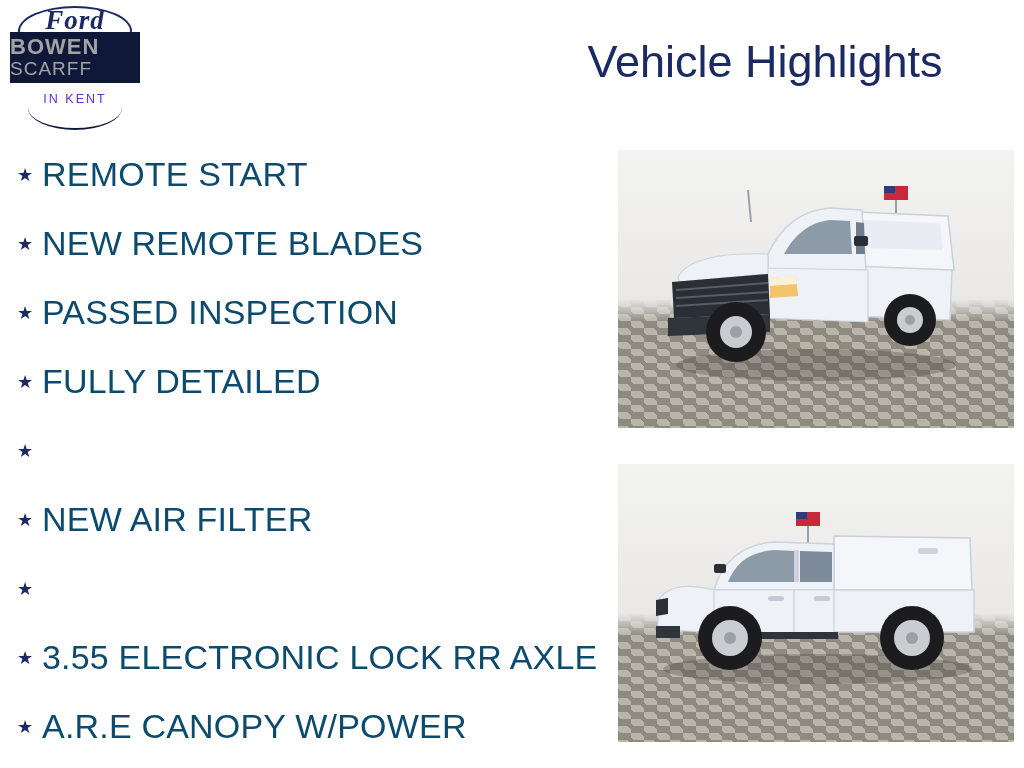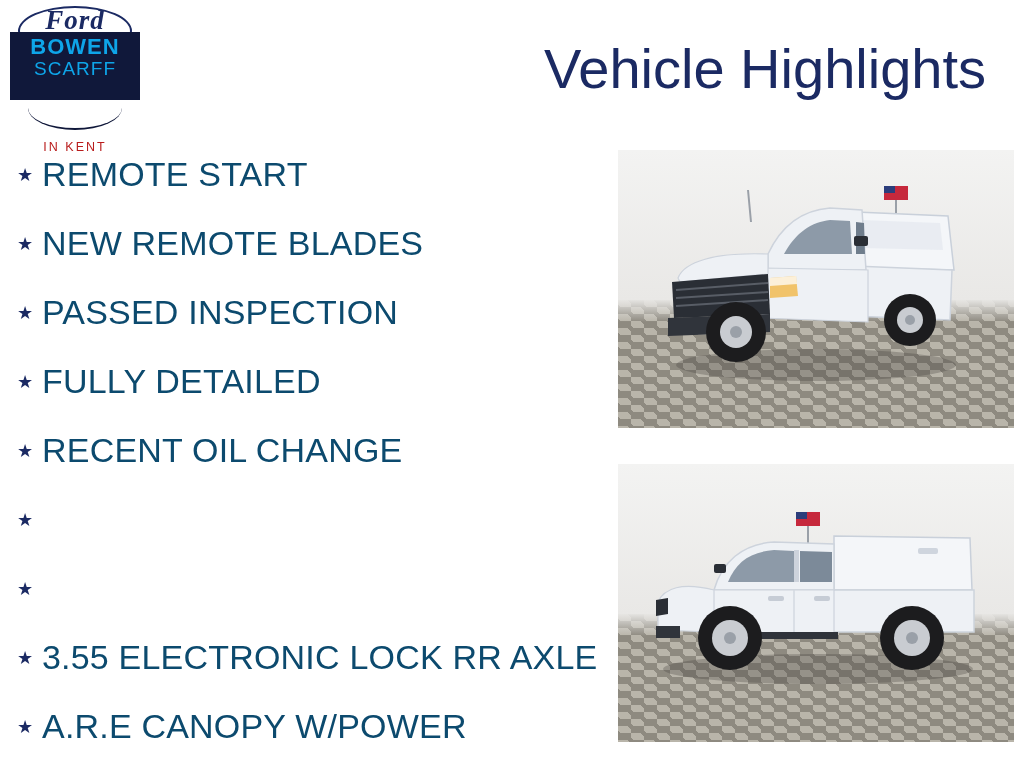--- a/index.html
+++ b/index.html
@@ -46,23 +46,22 @@
     letter-spacing: 1px;
     line-height: 1;
     transform: translateY(-1px);
   }
   .logo-bar {
     position: absolute;
     left: 0px;
     top: 26px;
     width: 130px;
     background: #10183a;
-    color: #0ea5e9;
-    text-align: center;
-    padding: 3px 0 21px 0;
+    color: #a3a3a3;
+    padding: 3px 0 4px 0;
   }
   .logo-bar .l1 {
     font-weight: bold;
     font-size: 22px;
     letter-spacing: 1px;
     line-height: 1.08;
   }
   .logo-bar .l2 {
     font-weight: normal;
     font-size: 19px;
@@ -70,41 +69,40 @@
     line-height: 1.08;
   }
   .logo-kent {
     position: absolute;
     left: 0px;
     top: 86px;
     width: 130px;
     text-align: center;
     font-size: 12.5px;
     letter-spacing: 2px;
-    color: #b91c1c;
-    margin-top: 48px;
+    color: #6d28d9;
   }
   .logo-swoosh {
     position: absolute;
     left: 18px;
     top: 102px;
     width: 94px;
     height: 20px;
     border-bottom: 2px solid #10183a;
     border-radius: 0 0 50% 50% / 0 0 100% 100%;
   }
 
   
   .page-title {
     position: absolute;
     left: 520px;
     top: 36px;
     width: 490px;
     text-align: center;
-    font-size: 56px;
+    font-size: 45px;
     color: #1b2a63;
     letter-spacing: 0px;
     white-space: nowrap;
   }
 
   
   .highlights {
     position: absolute;
     left: 8px;
     top: 140px;
@@ -203,24 +201,24 @@
   <div class="hl-item">
     <span class="hl-star">★</span>
     <span class="hl-text">PASSED INSPECTION</span>
   </div>
   <div class="hl-item">
     <span class="hl-star">★</span>
     <span class="hl-text">FULLY DETAILED</span>
   </div>
   <div class="hl-item">
     <span class="hl-star">★</span>
-    <span class="hl-text">RECENT OIL CHANGE</span>
-  </div>
-  <div class="hl-item">
-    <span class="hl-star">★</span>
+  </div>
+  <div class="hl-item">
+    <span class="hl-star">★</span>
+    <span class="hl-text">NEW AIR FILTER</span>
   </div>
   <div class="hl-item">
     <span class="hl-star">★</span>
   </div>
   <div class="hl-item">
     <span class="hl-star">★</span>
     <span class="hl-text">3.55 ELECTRONIC LOCK RR AXLE</span>
   </div>
   <div class="hl-item">
     <span class="hl-star">★</span>

